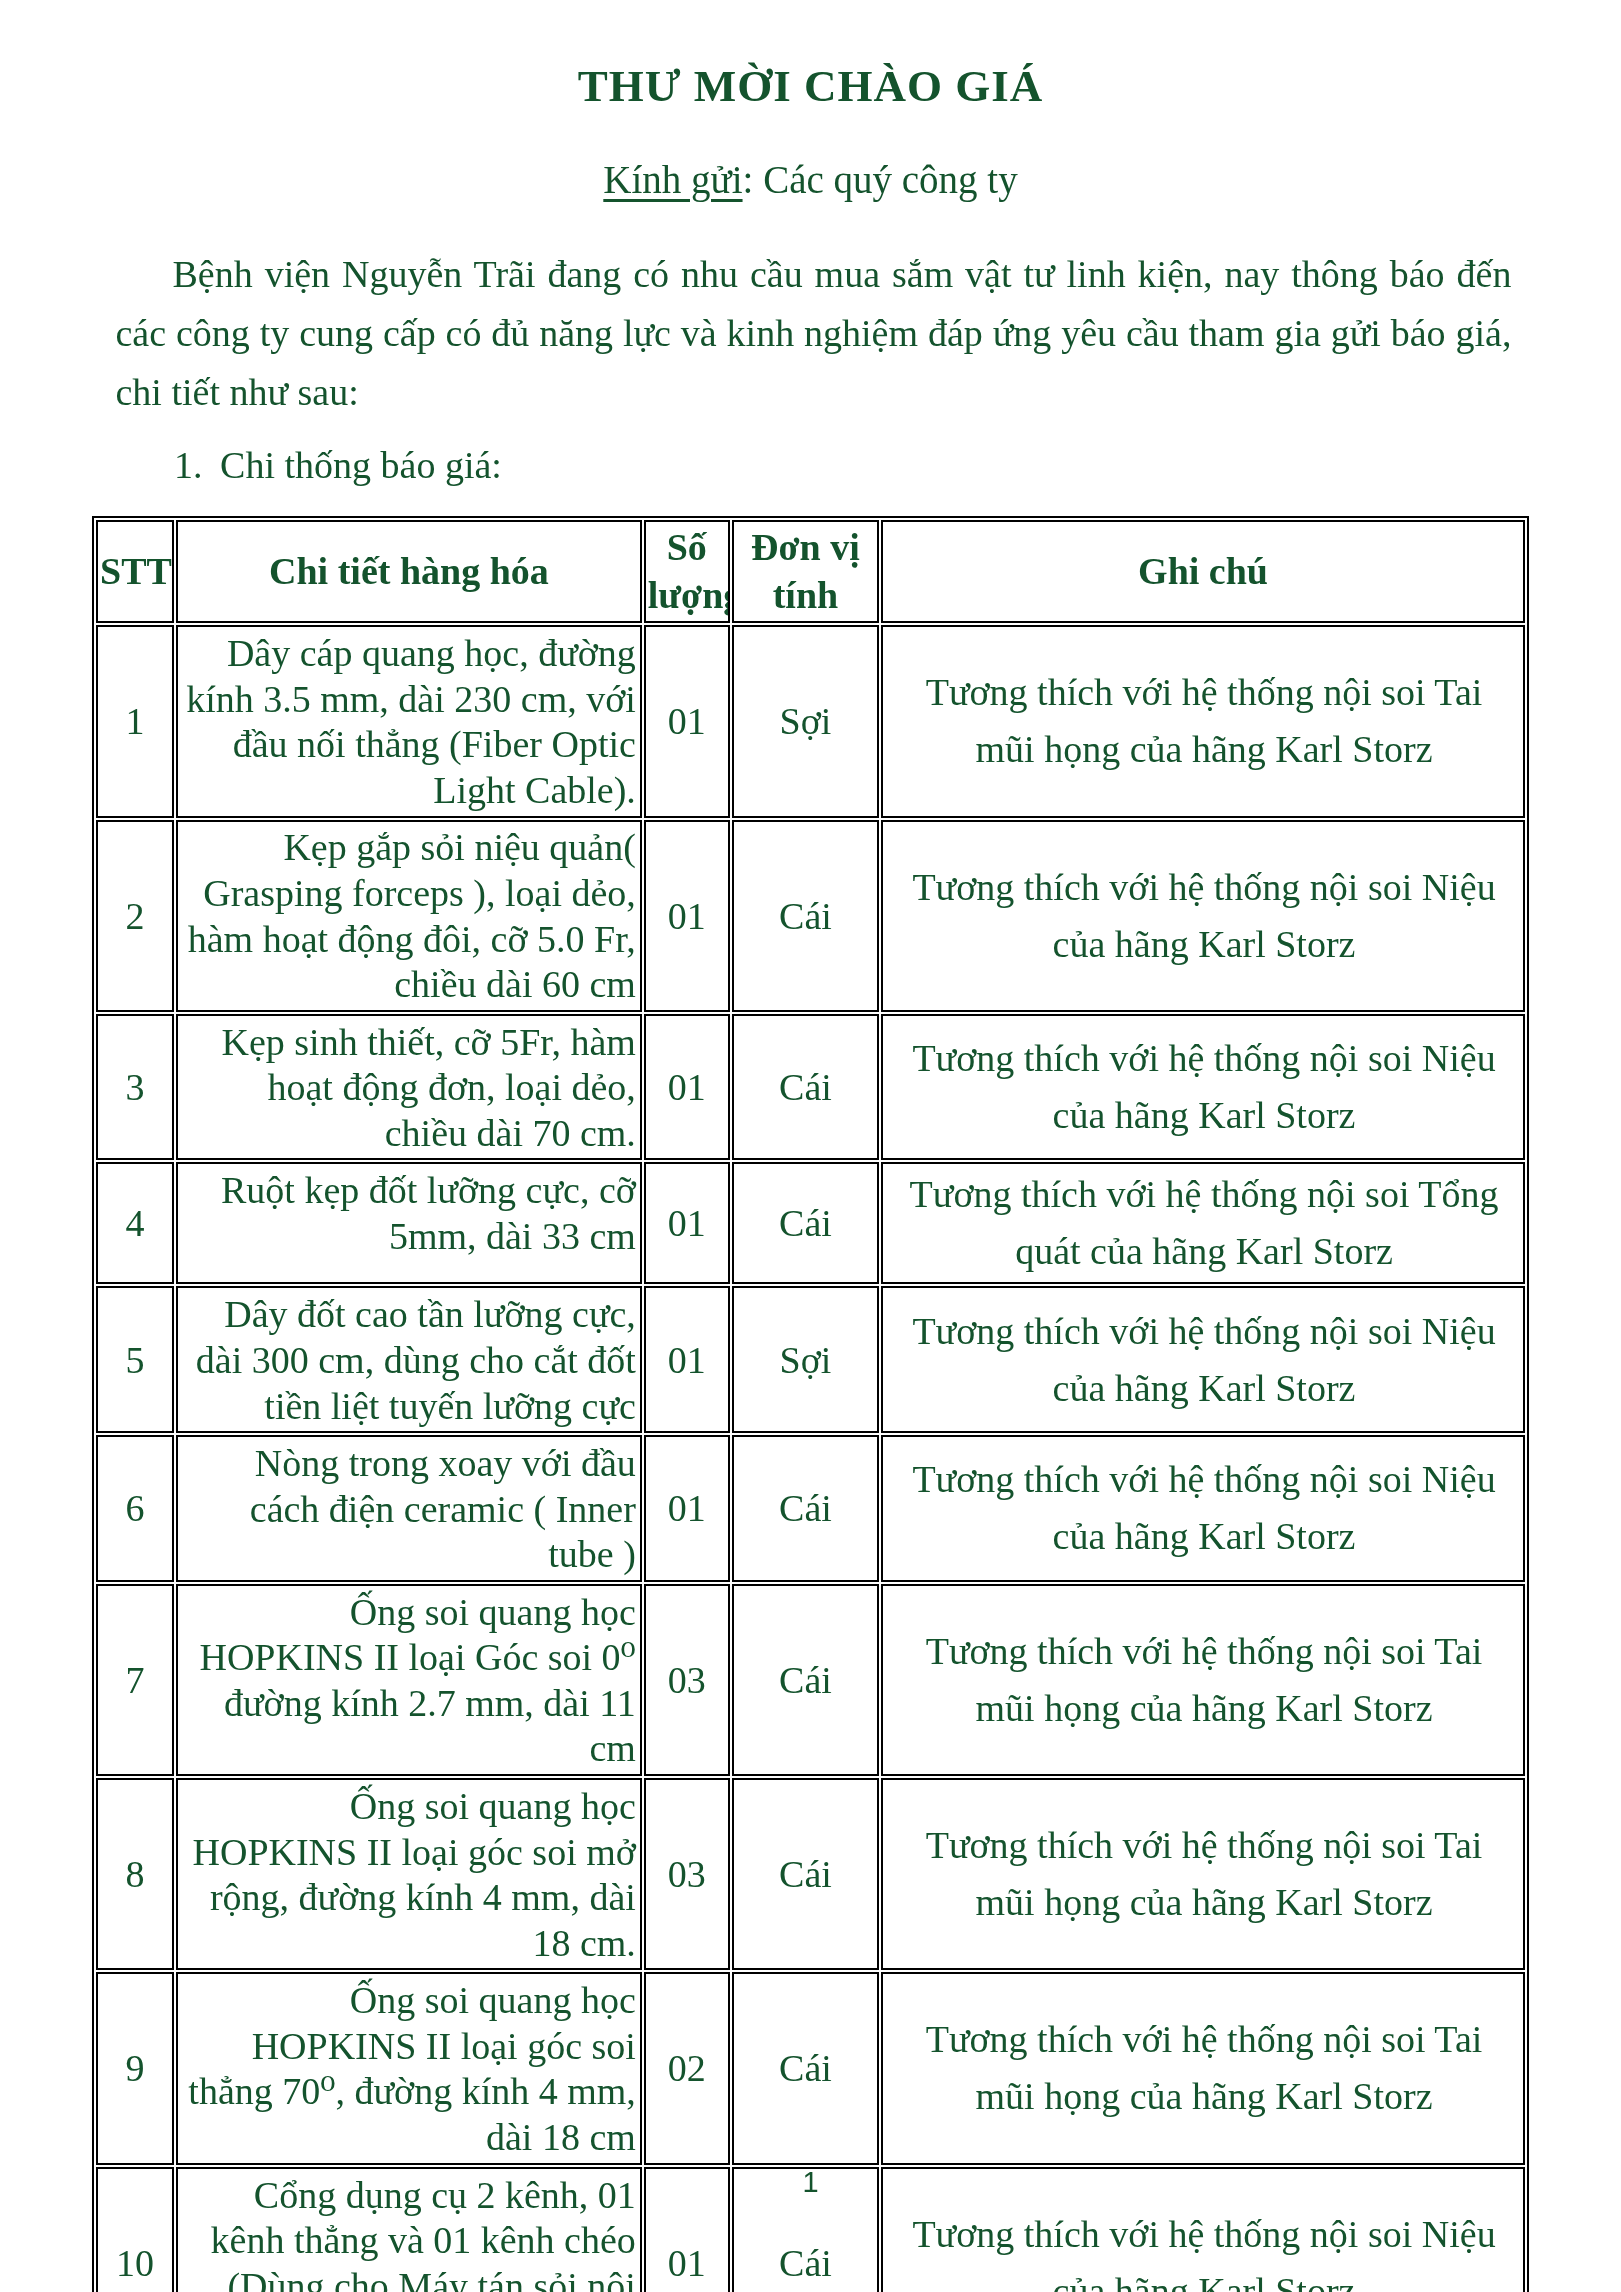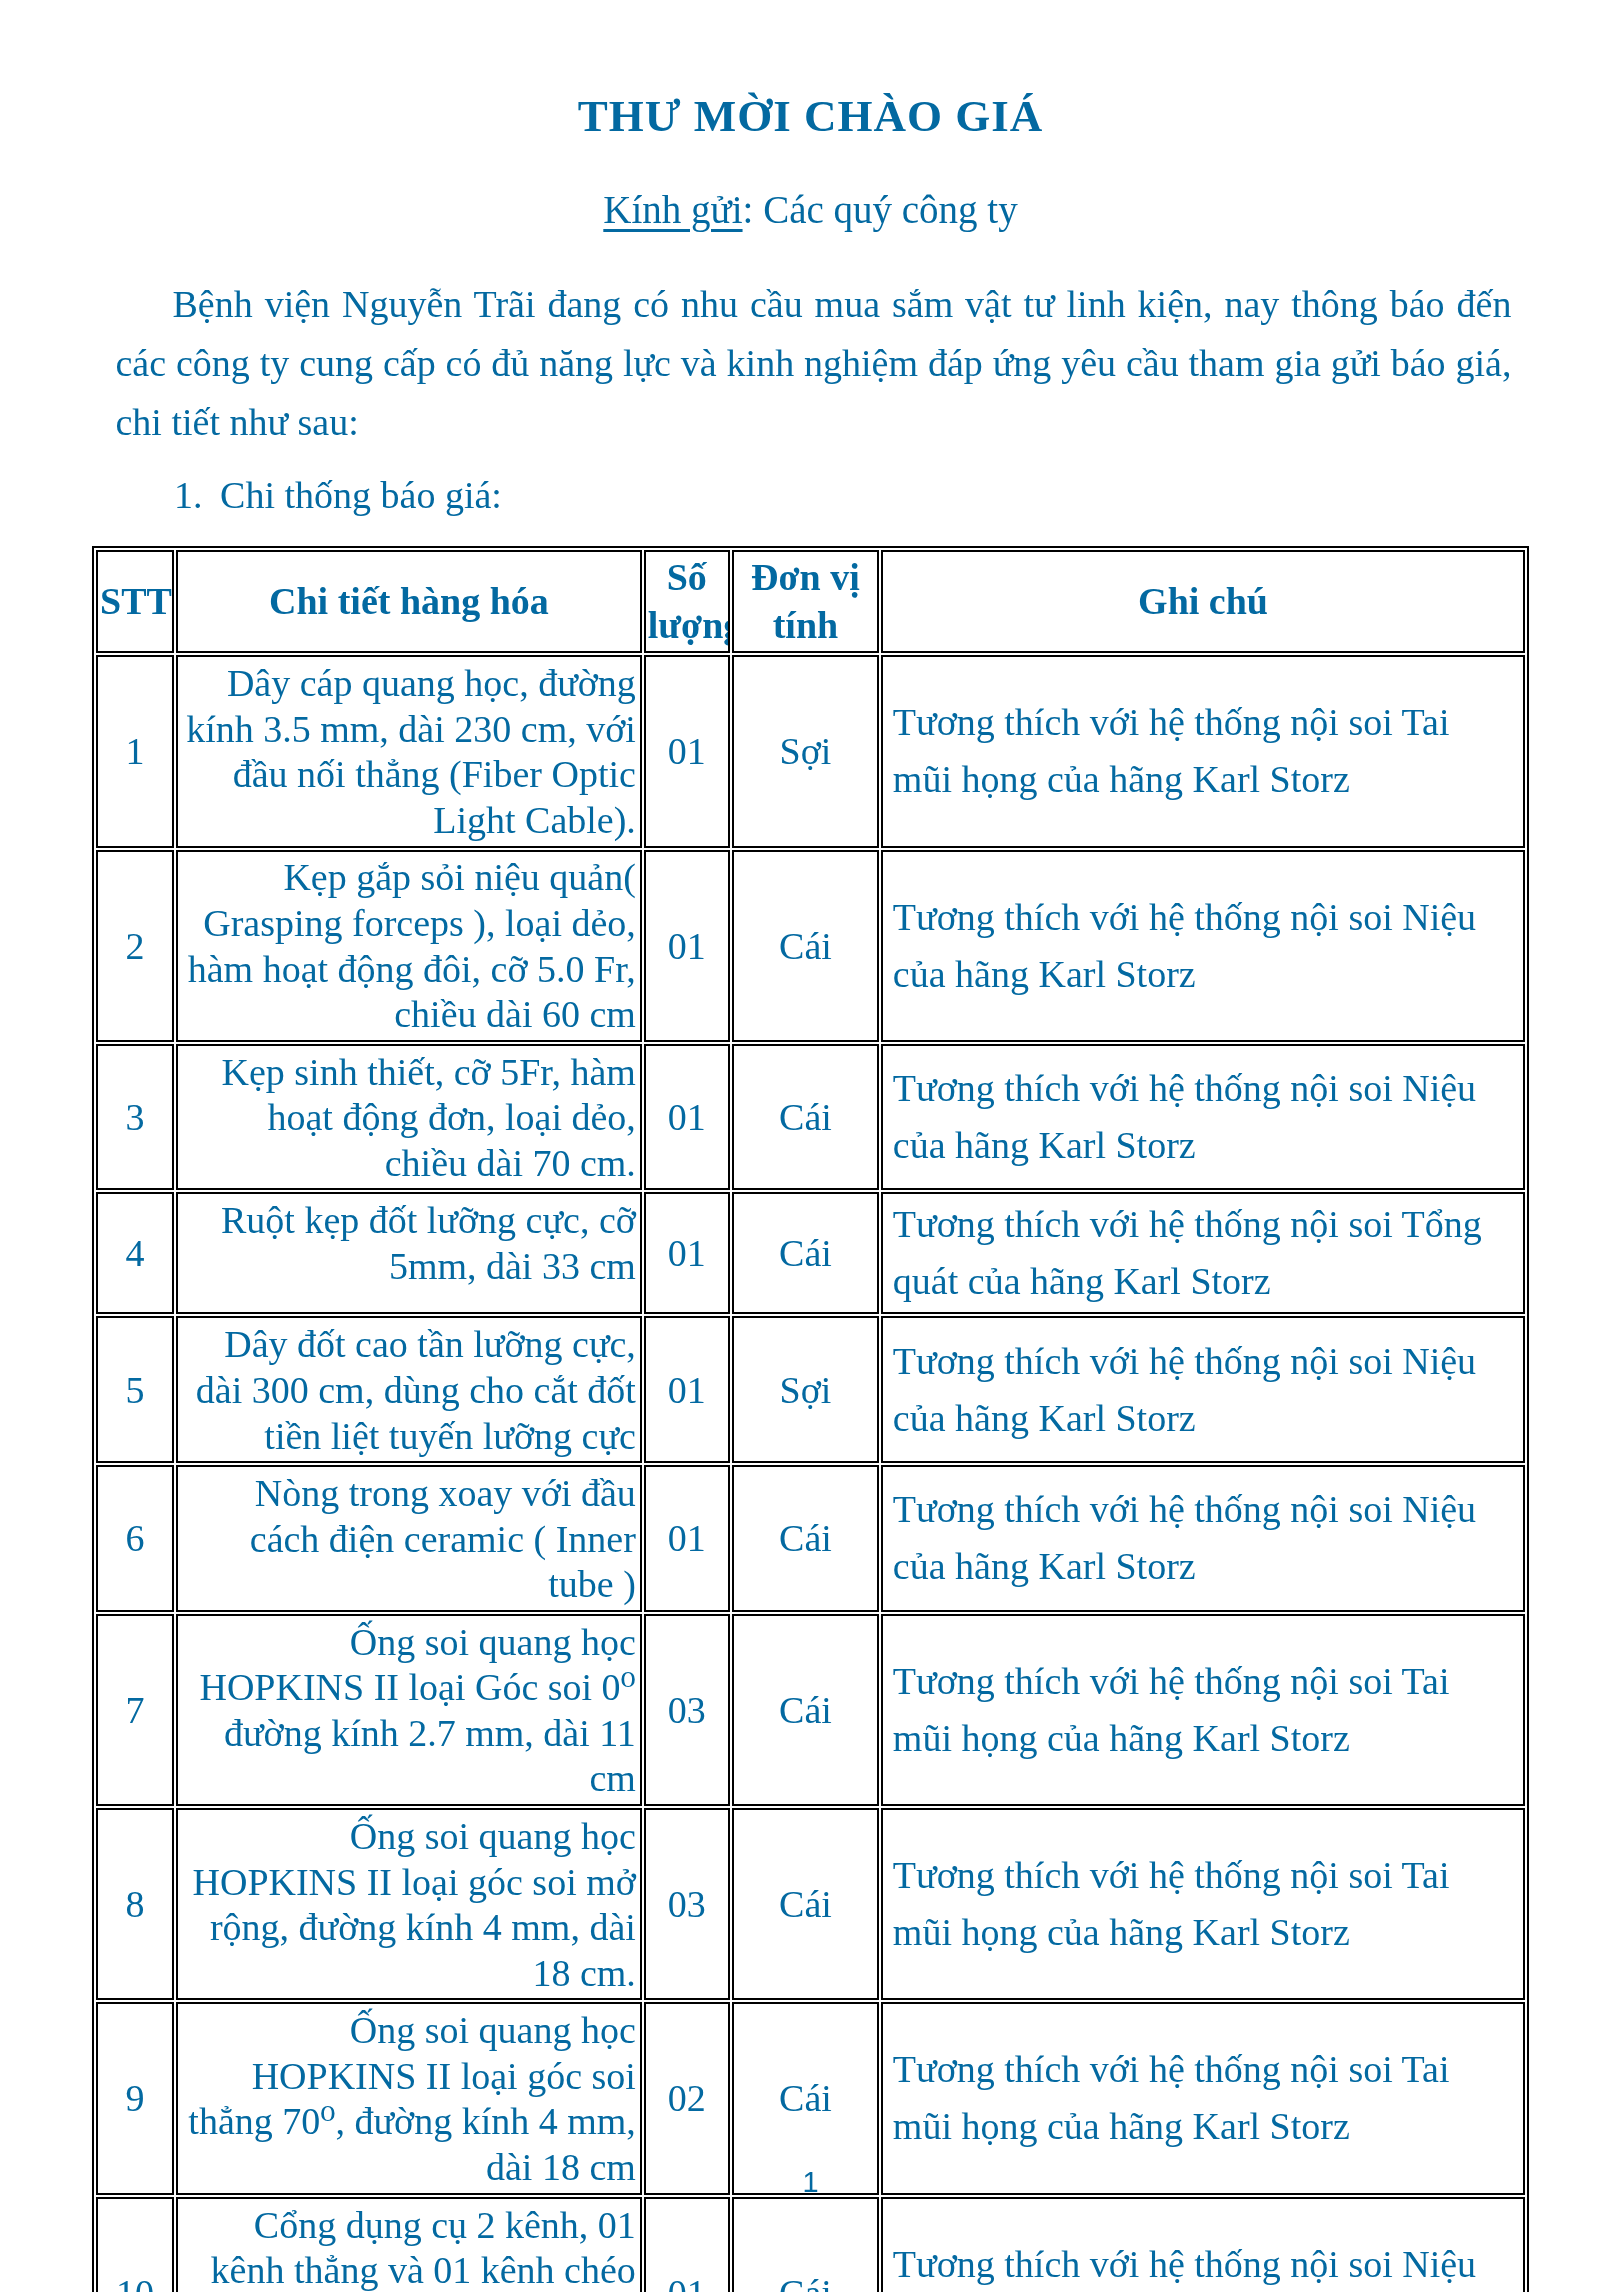--- a/index.html
+++ b/index.html
@@ -2,24 +2,24 @@
 <html lang="vi"><head>
 <meta charset="utf-8">
 <style>
   html,body { margin:0; padding:0; background:#888; }
   .page {
     position: relative;
     width: 1621px;
     height: 2293px;
     margin: 0 auto;
     background: #ffffff;
-    color: #0369a1;
+    color: #14532d;
     font-family: "Liberation Serif", "DejaVu Serif", serif;
     box-sizing: border-box;
-    padding: 90px 92px 0 92px;
+    padding: 60px 92px 0 92px;
     overflow: hidden;
   }
   .title {
     margin: 0;
     text-align: center;
     font-size: 45px;
     font-weight: bold;
     letter-spacing: 1px;
   }
   .salutation {
@@ -68,21 +68,21 @@
   }
   td.item {
     vertical-align: top;
     text-align: right;
     line-height: 1.2;
     padding: 3.9px 3.9px 2px 5.9px;
     white-space: pre-line;
   }
   td.note {
     vertical-align: middle;
-    text-align: left;
+    text-align: center;
     line-height: 1.5;
     padding: 2px 7.8px 2px 9.8px;
   }
   thead tr        { height: 90px; }
   tbody tr:nth-child(1)  { height: 133px; }
   tbody tr:nth-child(2)  { height: 124px; }
   tbody tr:nth-child(3)  { height: 123px; }
   tbody tr:nth-child(4)  { height: 97px; }
   tbody tr:nth-child(5)  { height: 125px; }
   tbody tr:nth-child(6)  { height: 131px; }

